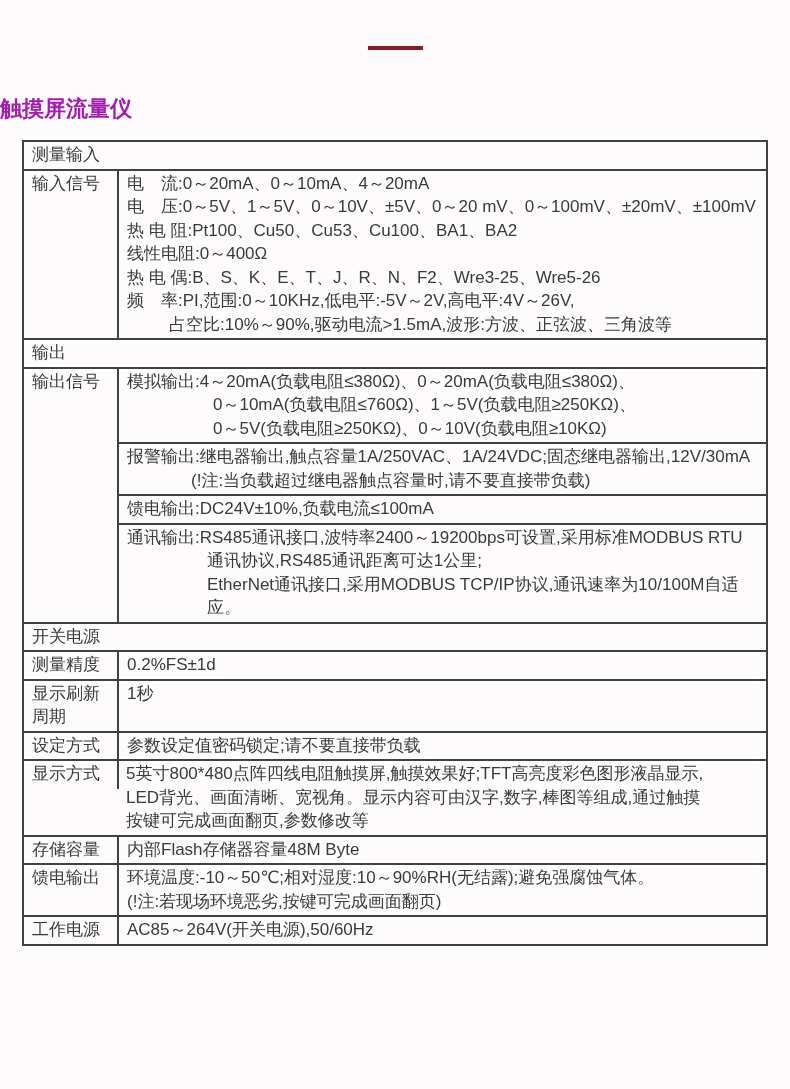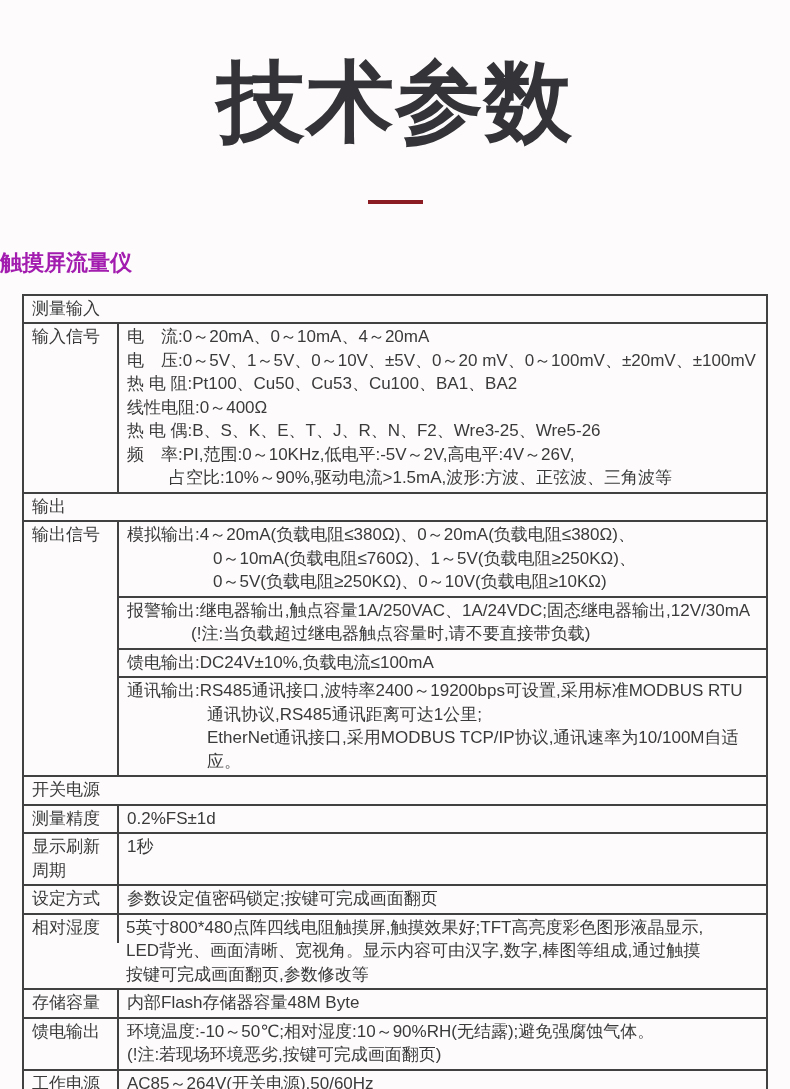--- a/index.html
+++ b/index.html
@@ -75,21 +75,20 @@
     width: 2px;
     height: 30px;
     background: #414141;
   }
 </style>
 </head>
 <body>
 
 <div class="page">
 
-  <h1 class="page-title">技术参数</h1>
 
   <div class="accent-divider" style="background: rgb(140, 28, 36);"></div>
 
   <h2 class="subtitle">触摸屏流量仪</h2>
 
   <table class="spec-table">
     <colgroup>
         <col style="width:95px">
         <col>
       </colgroup>
@@ -150,26 +149,26 @@
         <td class="val">0.2%FS±1d</td>
       </tr>
 
       <tr>
         <td class="col-label">显示刷新周期</td>
         <td class="val">1秒</td>
       </tr>
 
       <tr>
         <td class="col-label">设定方式</td>
-        <td class="val">参数设定值密码锁定;按键可完成画面翻页</td>
+        <td class="val">参数设定值密码锁定;请不要直接带负载</td>
       </tr>
 
       <tr class="partial-divider">
         <td class="col-label">
-          <span>相对湿度</span>
+          <span>显示方式</span>
           <span class="divider-stub"></span>
         </td>
         <td class="val">
           <div class="ln">5英寸800*480点阵四线电阻触摸屏,触摸效果好;TFT高亮度彩色图形液晶显示,</div>
           <div class="ln">LED背光、画面清晰、宽视角。显示内容可由汉字,数字,棒图等组成,通过触摸</div>
           <div class="ln">按键可完成画面翻页,参数修改等</div>
         </td>
       </tr>
 
       <tr>

